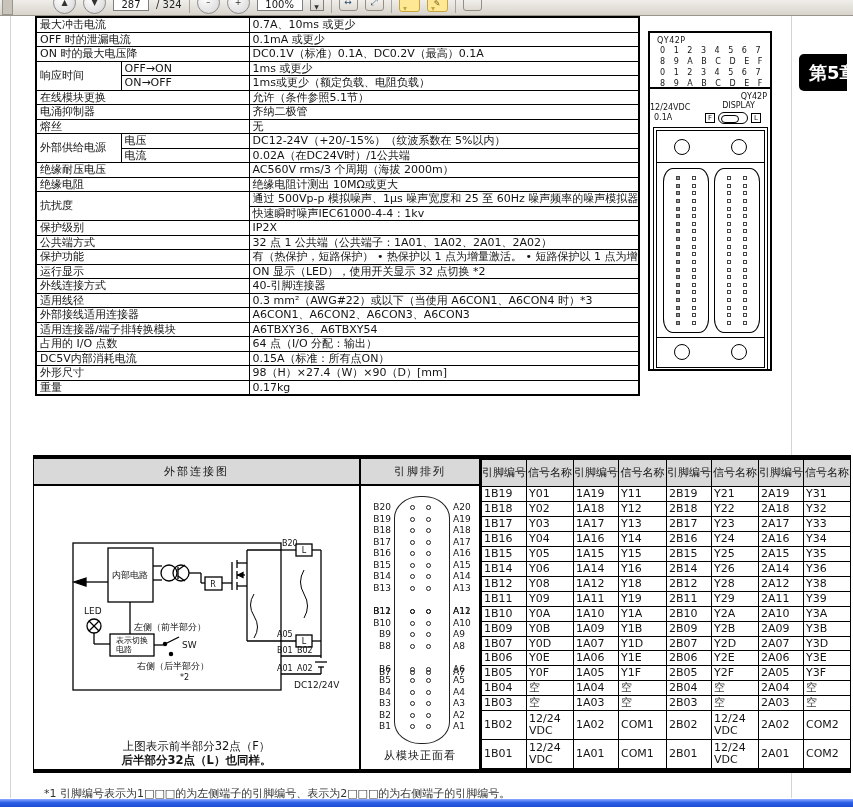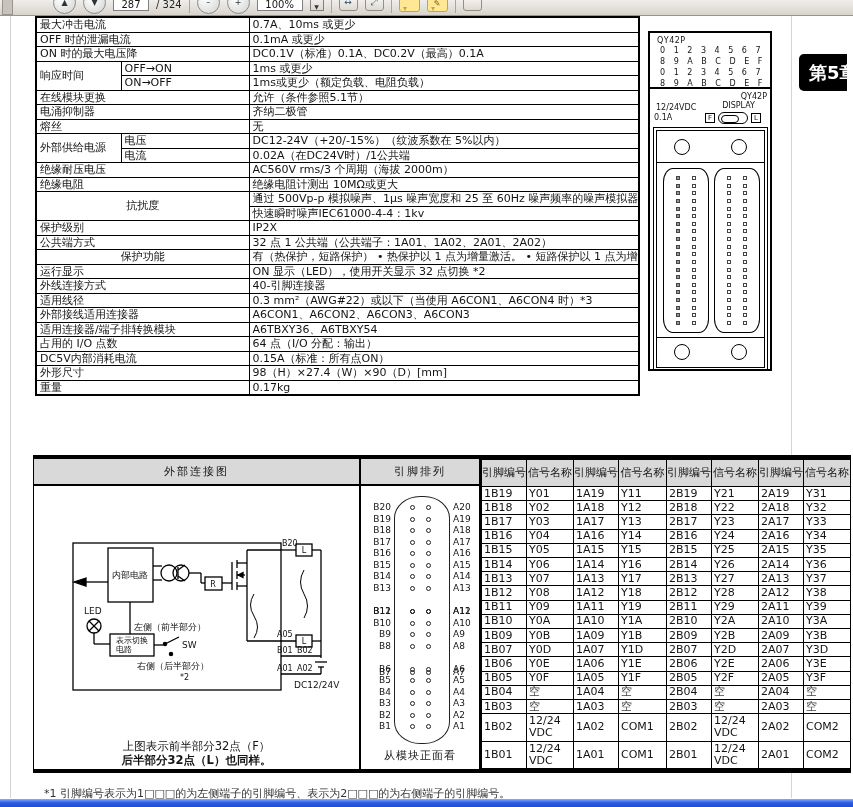--- a/index.html
+++ b/index.html
@@ -35,21 +35,21 @@
   .page-edge{position:absolute;width:1px;background:#d4d4d4;top:16px;bottom:9px;}
 
   
   #spec-table{position:absolute;left:35px;top:16px;width:603px;border-collapse:collapse;
               table-layout:fixed;font-size:11px;line-height:13.5px;}
   #spec-table td{border:1px solid #000;padding:0 3px;height:13px;overflow:hidden;
                  white-space:nowrap;vertical-align:middle;}
   #spec-table{border:2px solid #000;}
   td.spec-value.wrap{white-space:normal;}
   td.spec-value.multiline{white-space:pre-line;}
-  td.vbottom{vertical-align:bottom;text-align:center;}
+  td.vbottom{vertical-align:bottom;}
 
   
   #module{position:absolute;left:648px;top:31px;width:124px;height:340px;border:2px solid #000;
           box-sizing:border-box;font-size:8px;line-height:9px;background:#fff;}
   #module-display{position:absolute;left:-2px;right:-2px;top:-2px;height:58px;border:2px solid #000;
                   box-sizing:border-box;padding:3px 0 0 7px;background:#fff;}
   #module-display .model{font-size:8px;letter-spacing:.5px;}
   .disp-row{letter-spacing:3px;line-height:11px;padding-left:3px;white-space:nowrap;}
   .mod-lbl{position:absolute;white-space:nowrap;}
   .sw-box{position:absolute;width:10px;height:10px;border:1px solid #000;box-sizing:border-box;
@@ -258,21 +258,21 @@
       <div class="model">QY42P</div>
       <div id="disp-rows">
           <div class="disp-row">0 1 2 3 4 5 6 7</div>
           <div class="disp-row">8 9 A B C D E F</div>
           <div class="disp-row">0 1 2 3 4 5 6 7</div>
           <div class="disp-row">8 9 A B C D E F</div>
         </div>
     </div>
     <div class="mod-lbl" style="right:3px;top:59px;">QY42P</div>
     <div class="mod-lbl" style="right:15px;top:68px;">DISPLAY</div>
-    <div class="mod-lbl" style="left:6px;top:70px;text-align:right;">12/24VDC</div>
+    <div class="mod-lbl" style="left:0;top:70px;text-align:right;">12/24VDC</div>
     <div class="mod-lbl" style="left:4px;top:80px;">0.1A</div>
     <div class="sw-box" style="left:55px;top:80px;">F</div>
     <div id="sw-oval">
         <div id="sw-knob"></div>
       </div>
     <div class="sw-box" style="left:101px;top:80px;">L</div>
     <div id="module-conn">
       <div class="conn-circle" style="left:17px;top:8px;"></div>
       <div class="conn-circle" style="left:74px;top:8px;"></div>
       <div class="conn-hline" style="top:31px;"></div>
@@ -459,30 +459,20 @@
             </tr>
             <tr>
               <td>1B14</td>
               <td>Y06</td>
               <td>1A14</td>
               <td>Y16</td>
               <td>2B14</td>
               <td>Y26</td>
               <td>2A14</td>
               <td>Y36</td>
-            </tr>
-            <tr>
-              <td>1B13</td>
-              <td>Y07</td>
-              <td>1A13</td>
-              <td>Y17</td>
-              <td>2B13</td>
-              <td>Y27</td>
-              <td>2A13</td>
-              <td>Y37</td>
             </tr>
             <tr>
               <td>1B12</td>
               <td>Y08</td>
               <td>1A12</td>
               <td>Y18</td>
               <td>2B12</td>
               <td>Y28</td>
               <td>2A12</td>
               <td>Y38</td>

